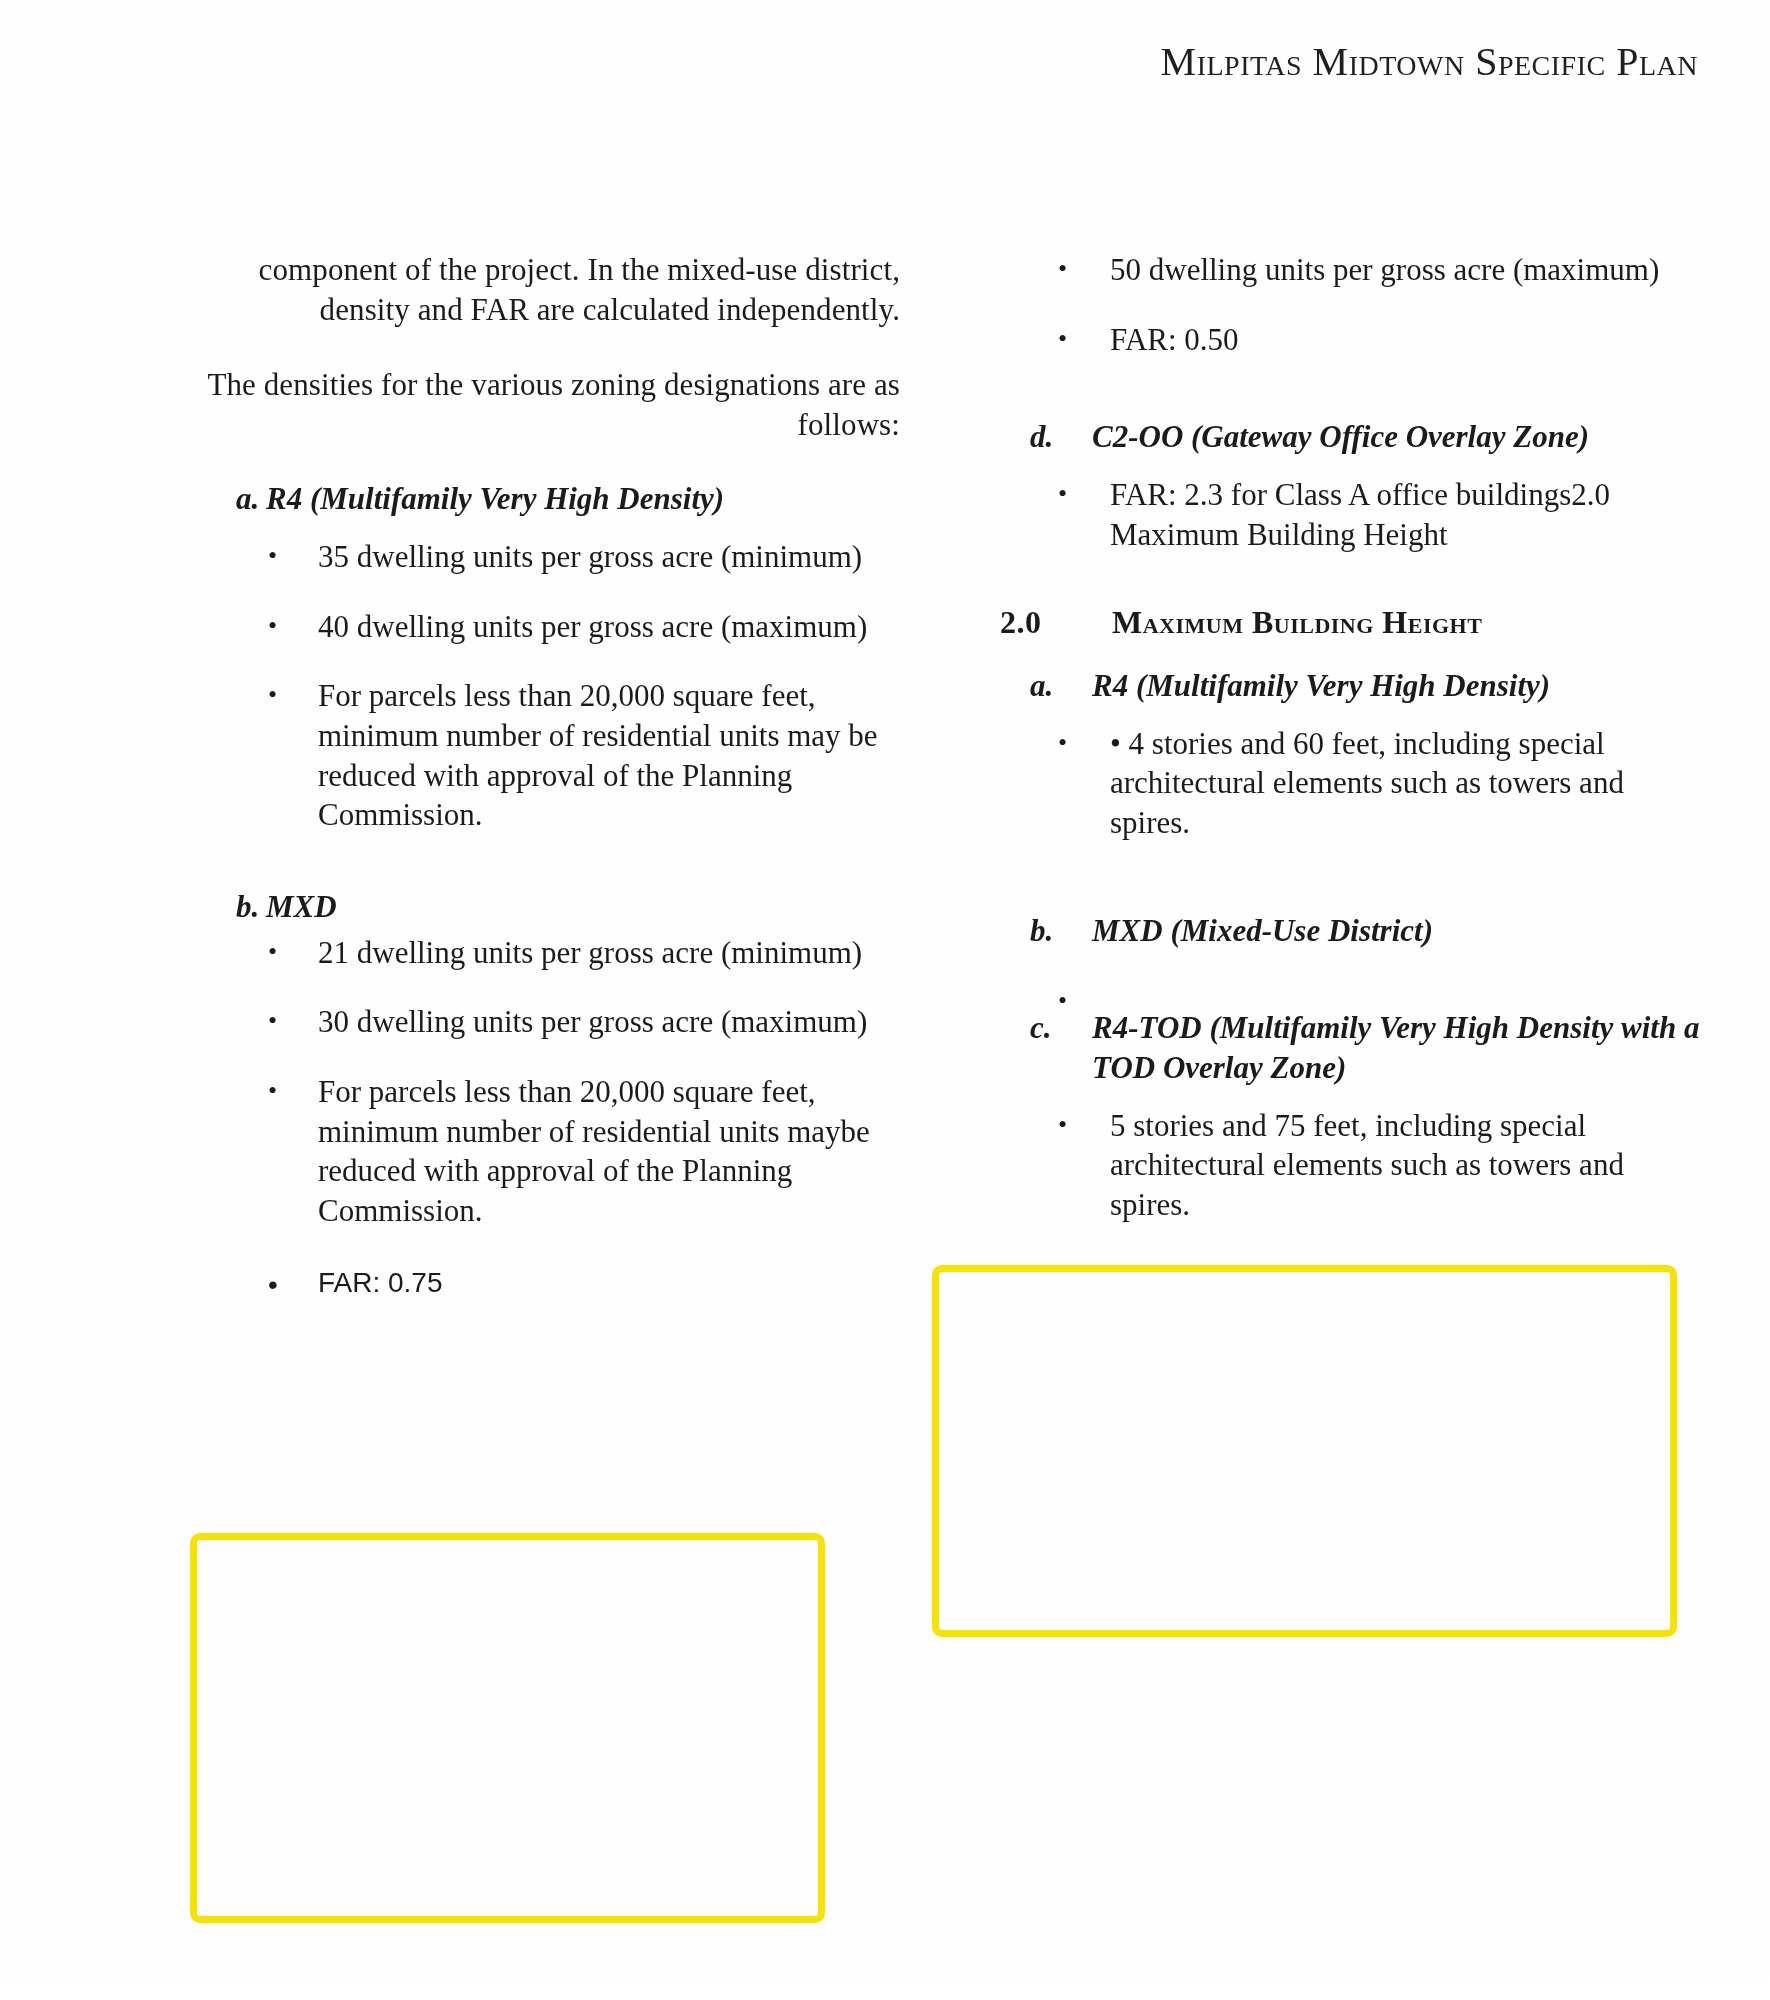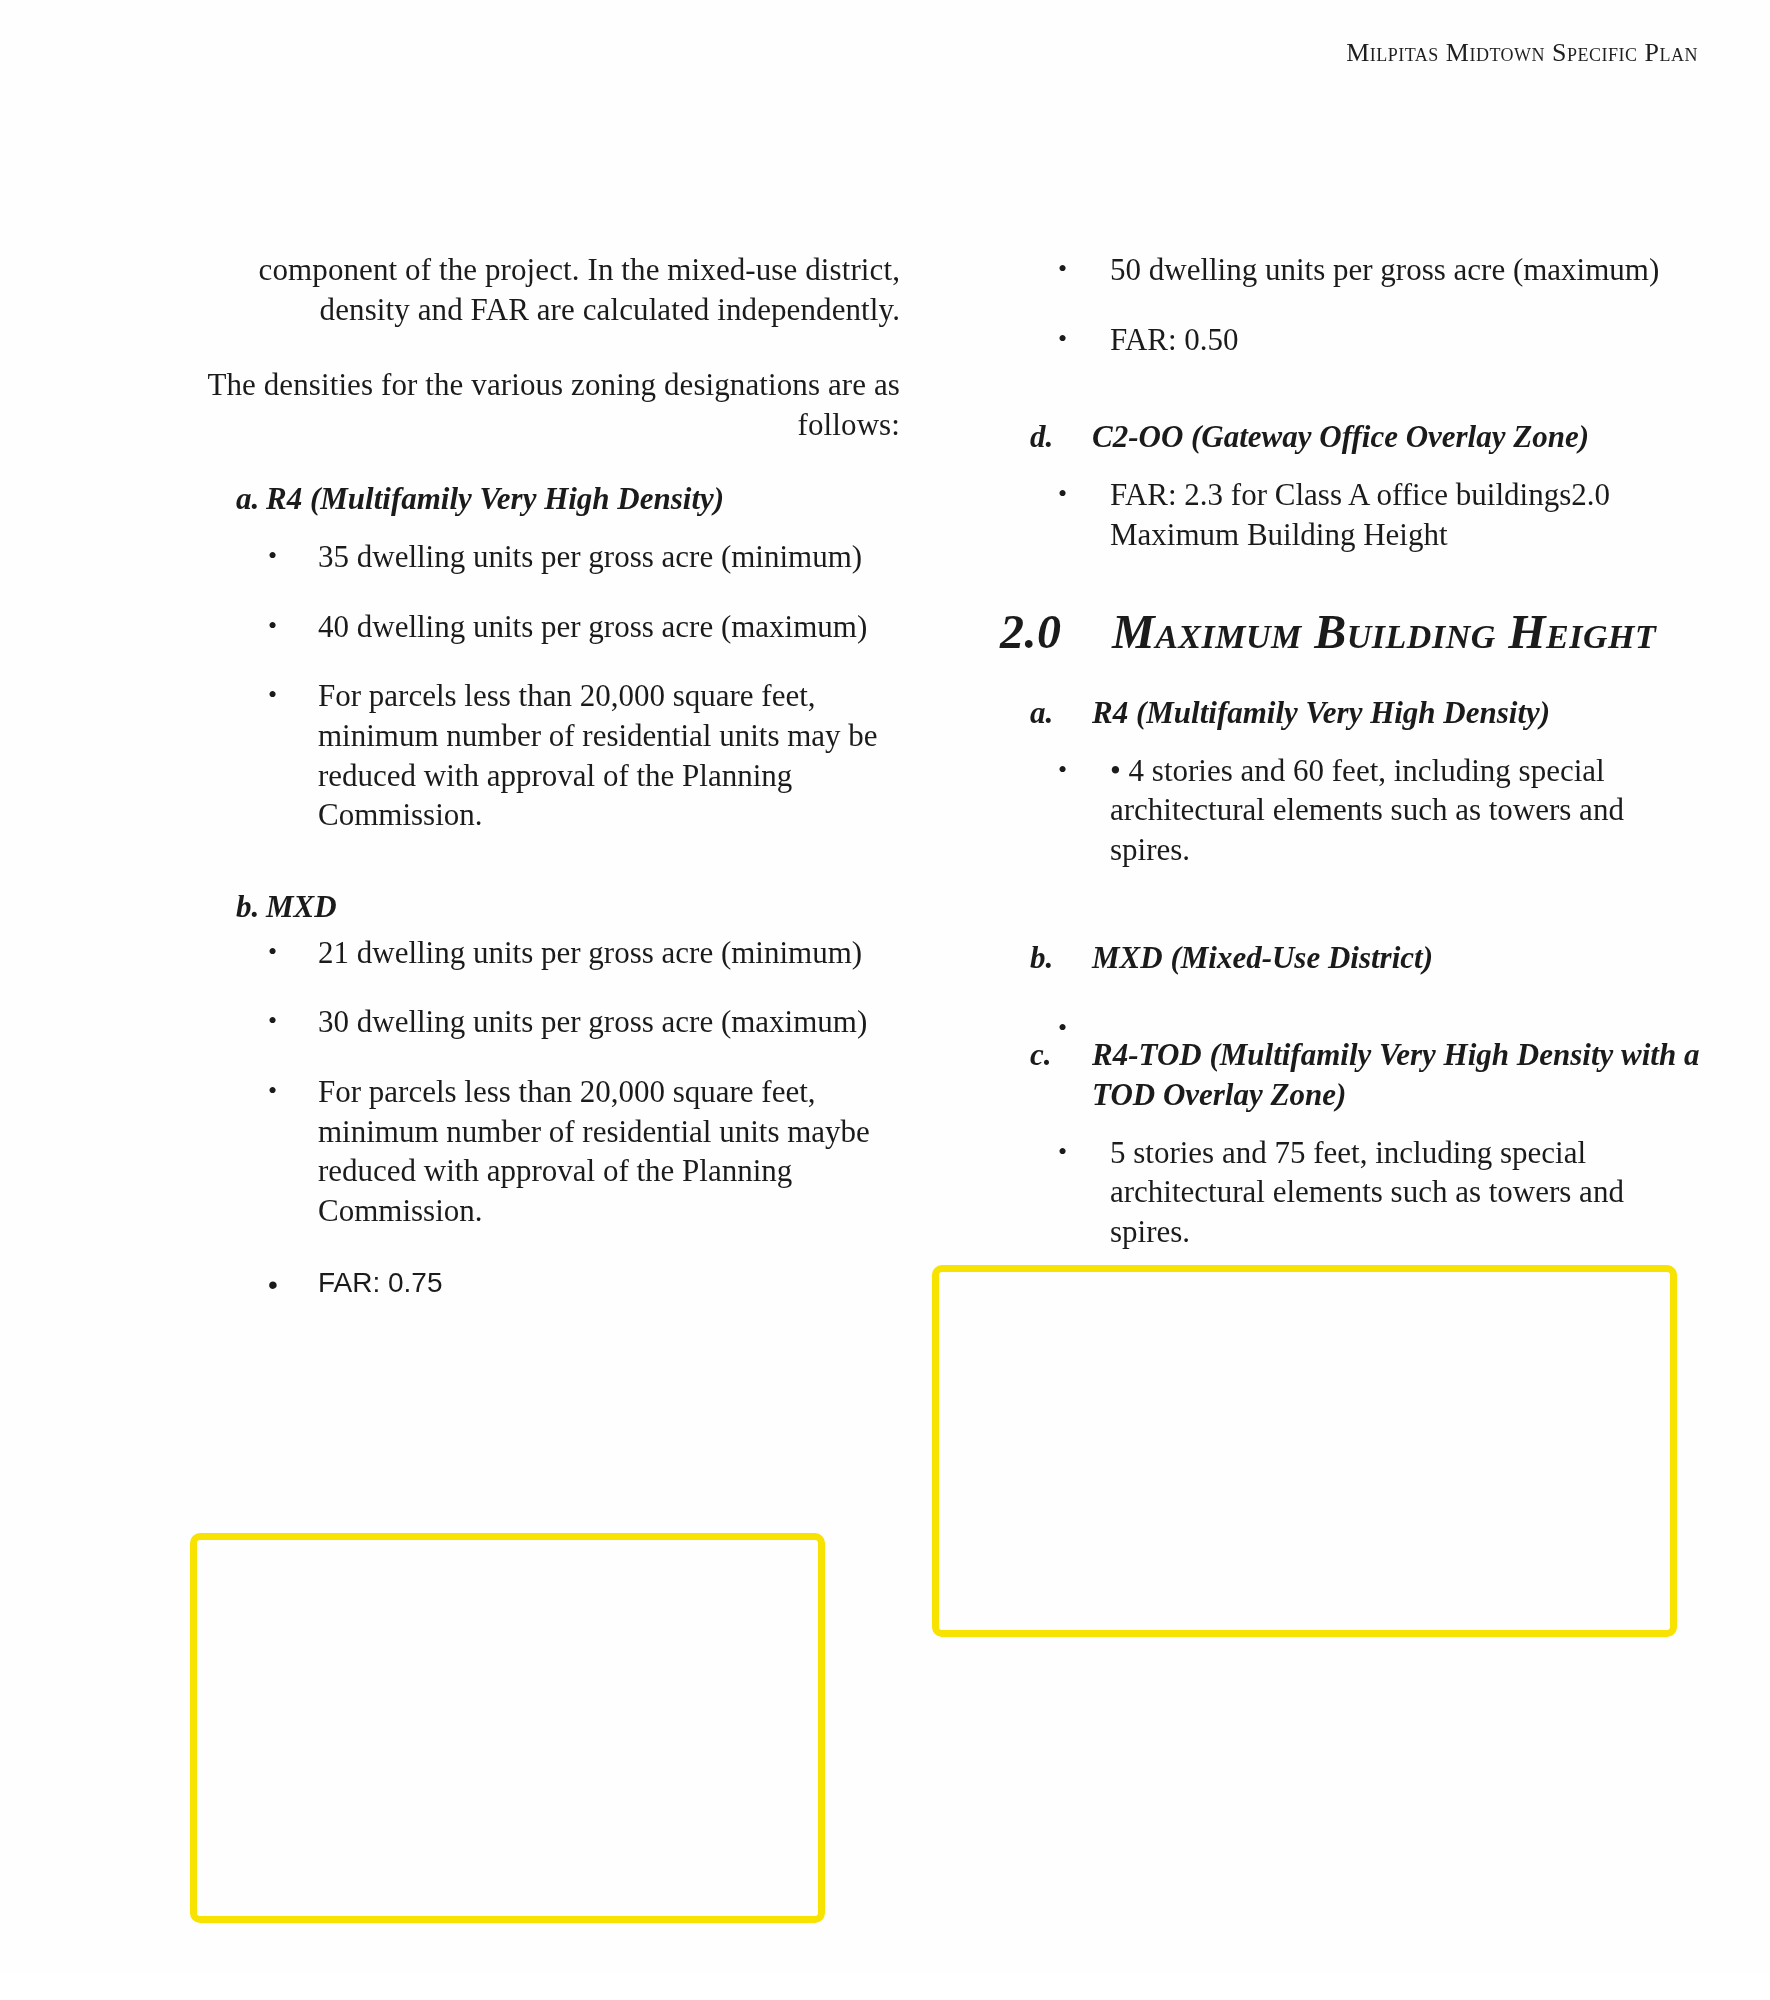--- a/index.html
+++ b/index.html
@@ -20,21 +20,21 @@
     left: 0; top: 0;
     width: 1770px;
     height: 2000px;
     background: #fefefe;
   }
   .header {
     position: absolute;
     right: 72px;
     top: 38px;
     font-family: "Liberation Serif", serif;
-    font-size: 26px;
+    font-size: 40px;
     letter-spacing: 0.5px;
     color: #1f1f1f;
     font-variant: small-caps;
     white-space: nowrap;
   }
   .columns {
     position: absolute;
     left: 0;
     top: 250px;
     width: 1770px;
@@ -101,28 +101,27 @@
     line-height: 1.45;
   }
   ul.bullets.right li { padding-left: 110px; }
   ul.bullets.right li .bullet { left: 58px; }
   ul.bullets.tight { margin-top: 4px; }
   .sans-item {
     font-family: "Liberation Sans", sans-serif !important;
     font-size: 28px !important;
   }
   h2.section {
-    font-size: 48px;
+    font-size: 32px;
     font-variant: small-caps;
     letter-spacing: 0.5px;
-    margin: 50px 0 32px 0;
+    margin: 50px 0 24px 0;
     line-height: 1.18;
     font-weight: bold;
     display: flex;
-    font-style: italic;
   }
   h2.section .num {
     flex: 0 0 112px;
     font-variant: normal;
   }
   h2.section .stitle {
     flex: 1;
   }
   .highlight-box {
     position: absolute;

